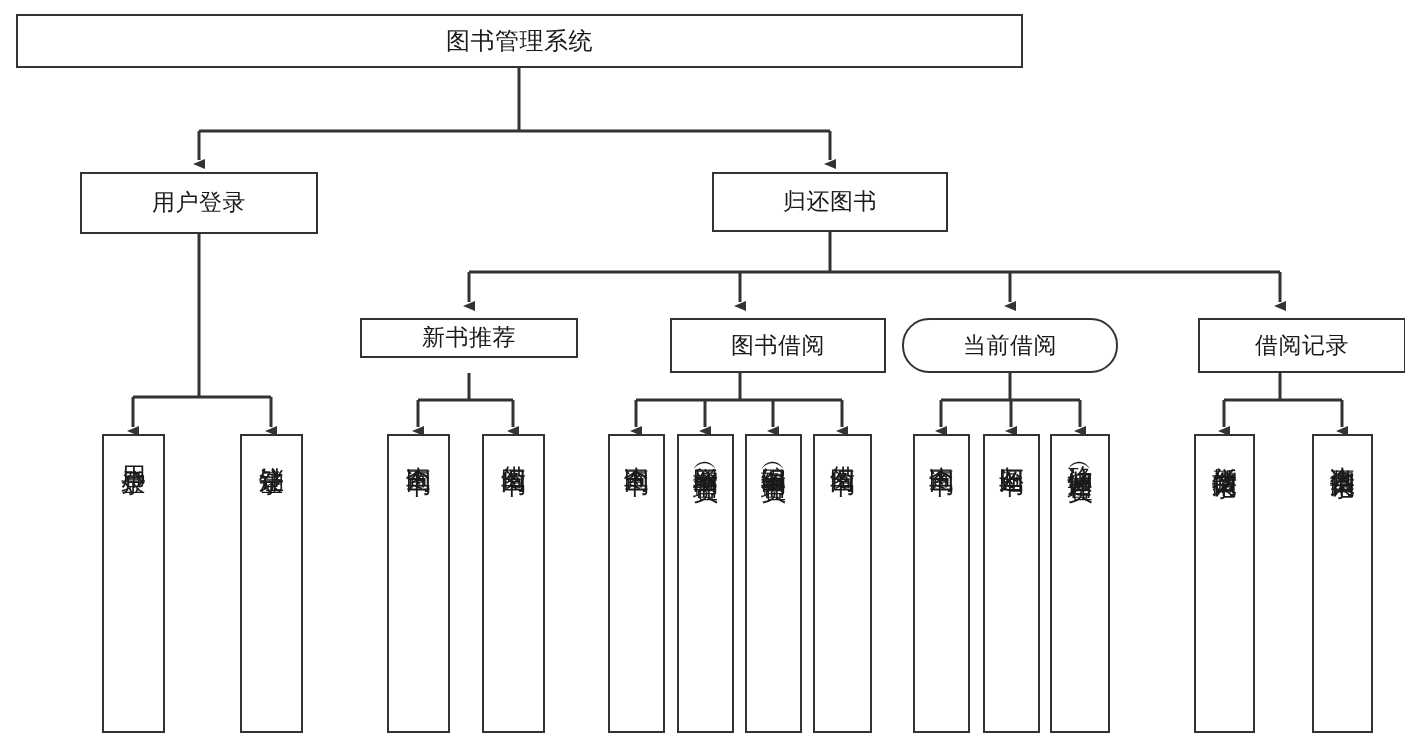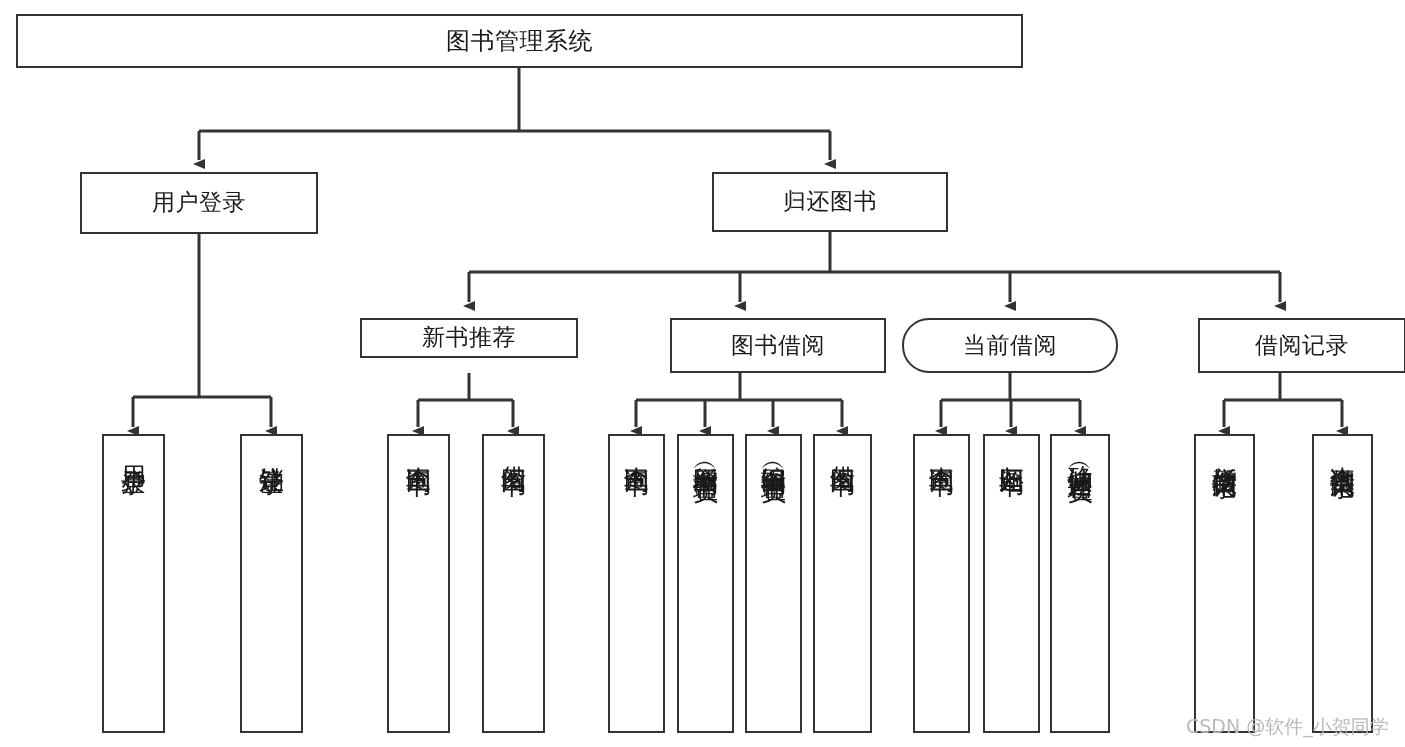--- a/index.html
+++ b/index.html
@@ -190,15 +190,14 @@
     <span class="node-label">确认归还（管理员）</span>
   </div>
 
   <div class="node vert" style="left:1194px; top:434px; width:61px; height:299px;">
     <span class="node-label">新增借阅记录</span>
   </div>
   <div class="node vert" style="left:1312px; top:434px; width:61px; height:299px;">
     <span class="node-label">查询借阅记录</span>
   </div>
 
-  <div id="watermark">CSDN @软件_小贺同学</div>
 
 </div>
 
 </body></html>

